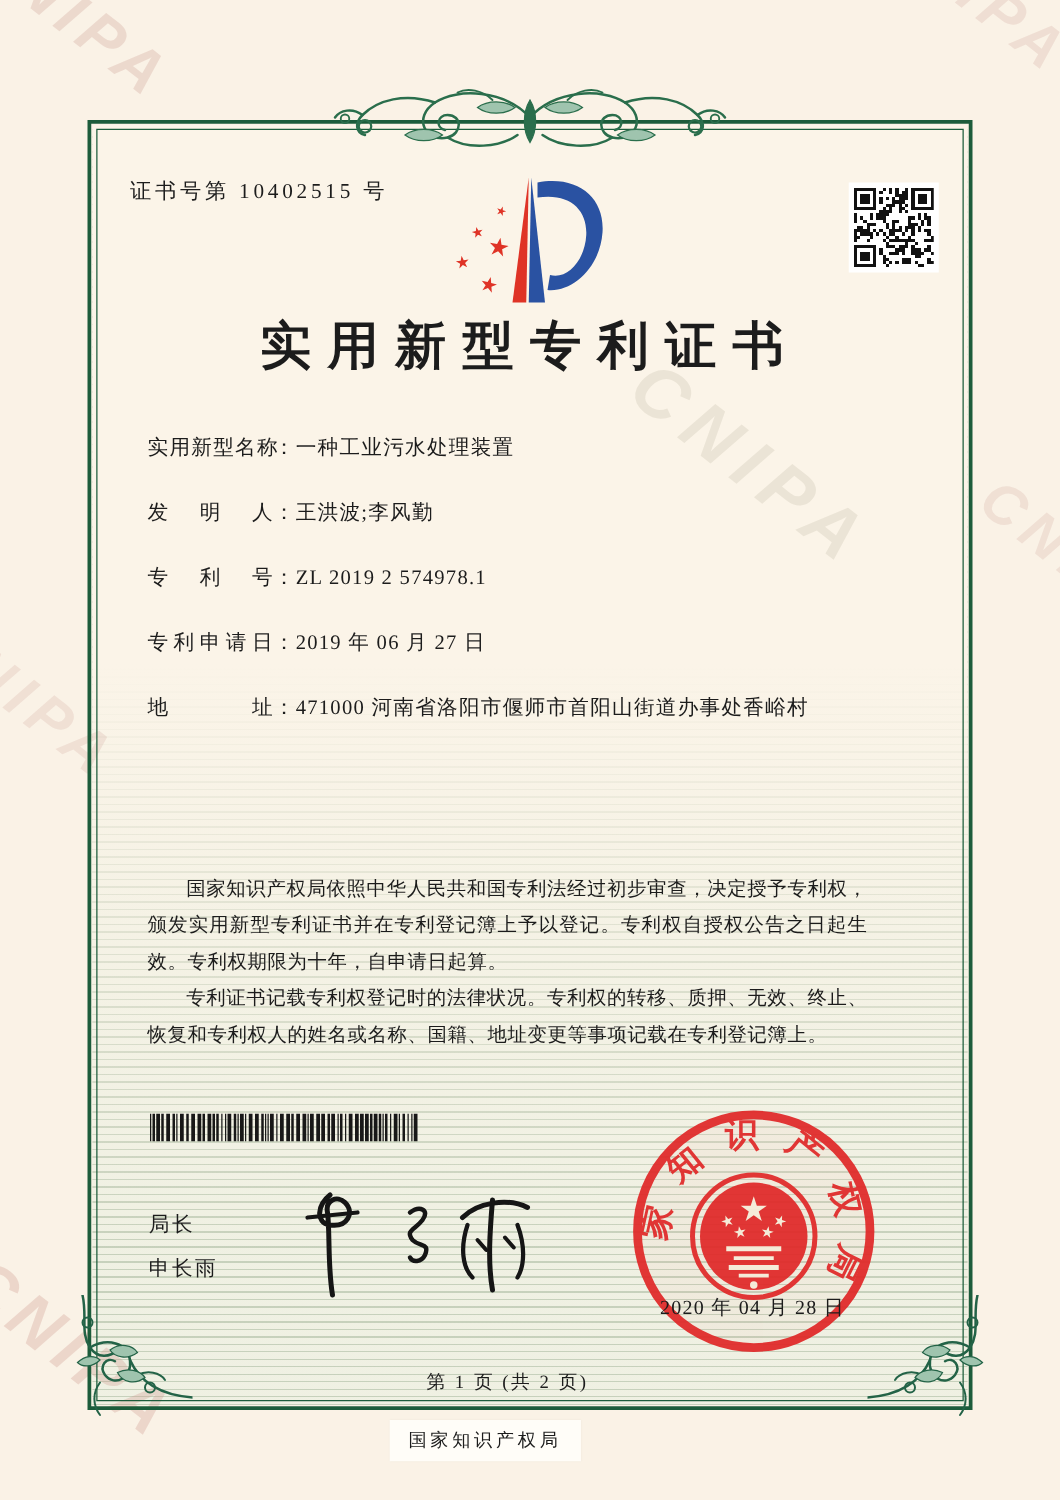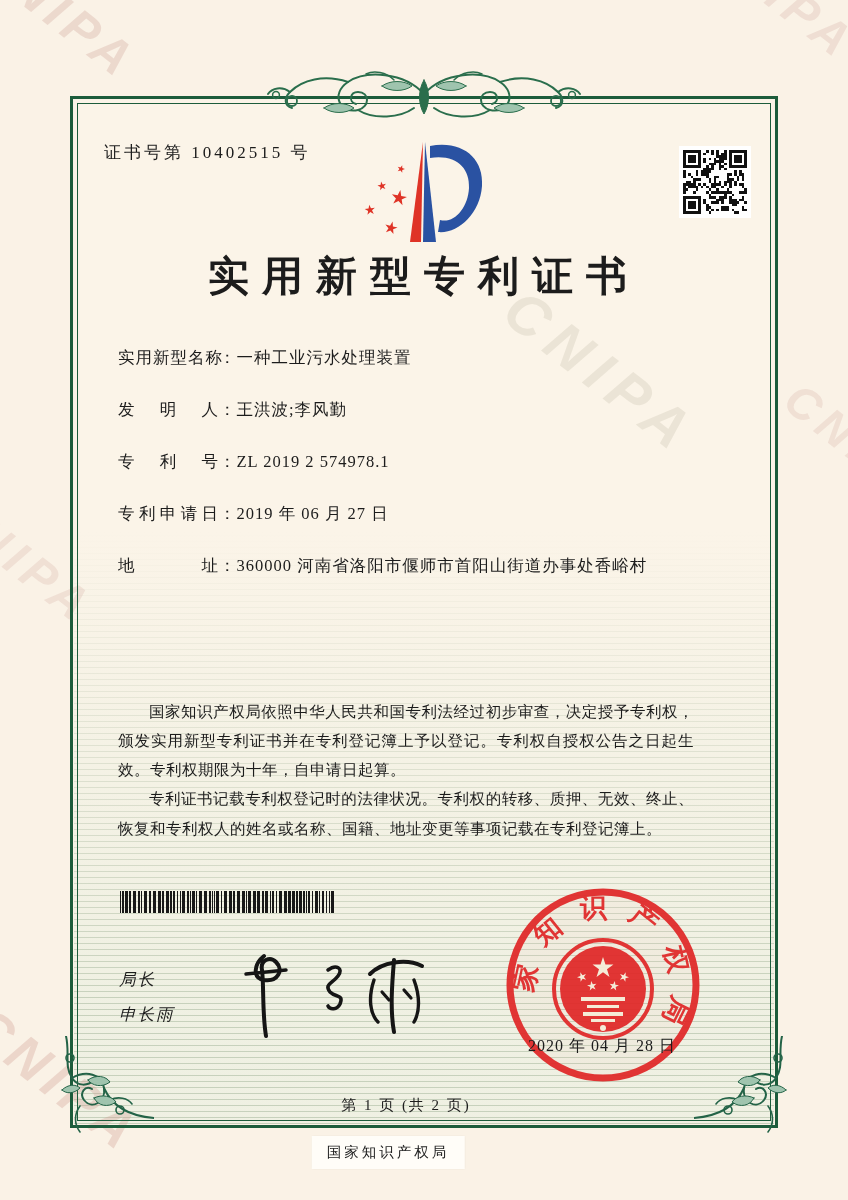--- a/index.html
+++ b/index.html
@@ -63,21 +63,21 @@
   .pair2 { margin-left:46px; }
   
   .legal { position:absolute; left:118px; top:697px; width:576px; z-index:4; }
   .legal p { font-size:15.5px; line-height:1.88; text-indent:2em; letter-spacing:0.5px; text-align:justify; }
   
   .barcode {
     position:absolute; left:120px; top:891px; width:219px; height:22px; z-index:4;
     display:flex; align-items:stretch;
   }
   .barcode span { display:block; background:#181818; }
-  .officer { position:absolute; left:119px; top:969px; z-index:4; font-size:16.5px; letter-spacing:2px;font-style:italic; }
+  .officer { position:absolute; left:119px; top:969px; z-index:4; font-size:16.5px; letter-spacing:2px; }
   .officer div { margin-bottom:13px; }
   .signature { position:absolute; left:224px; top:940px; width:218px; height:104px; z-index:5; }
   .seal { position:absolute; left:503px; top:885px; width:200px; height:200px; z-index:4; }
   .seal-date {
     position:absolute; left:512px; top:1036px; width:180px; text-align:center;
     font-size:16px; letter-spacing:1px; z-index:5;
   }
   .page-num {
     position:absolute; left:52px; width:708px; top:1096px; text-align:center;
     font-size:15px; letter-spacing:2px; z-index:4;
@@ -381,21 +381,21 @@
     <div class="field-row">
       <span class="field-label">发明人</span><span class="field-colon">：</span><span class="field-value">王洪波;李风勤</span>
     </div>
     <div class="field-row">
       <span class="field-label">专利号</span><span class="field-colon">：</span><span class="field-value">ZL 2019 2 574978.1</span>
     </div>
     <div class="field-row">
       <span class="field-label">专利申请日</span><span class="field-colon">：</span><span class="field-value">2019 年 06 月 27 日</span>
     </div>
     <div class="field-row">
-      <span class="field-label">地址</span><span class="field-colon">：</span><span class="field-value">360000 河南省洛阳市偃师市首阳山街道办事处香峪村</span>
+      <span class="field-label">地址</span><span class="field-colon">：</span><span class="field-value">471000 河南省洛阳市偃师市首阳山街道办事处香峪村</span>
     </div>
   </div>
 
   <div class="legal">
     <p>国家知识产权局依照中华人民共和国专利法经过初步审查，决定授予专利权，颁发实用新型专利证书并在专利登记簿上予以登记。专利权自授权公告之日起生效。专利权期限为十年，自申请日起算。</p>
     <p>专利证书记载专利权登记时的法律状况。专利权的转移、质押、无效、终止、恢复和专利权人的姓名或名称、国籍、地址变更等事项记载在专利登记簿上。</p>
   </div>
 
   <div class="barcode" id="barcode">
       <span style="width: 1px; margin-right: 1px;"></span>

